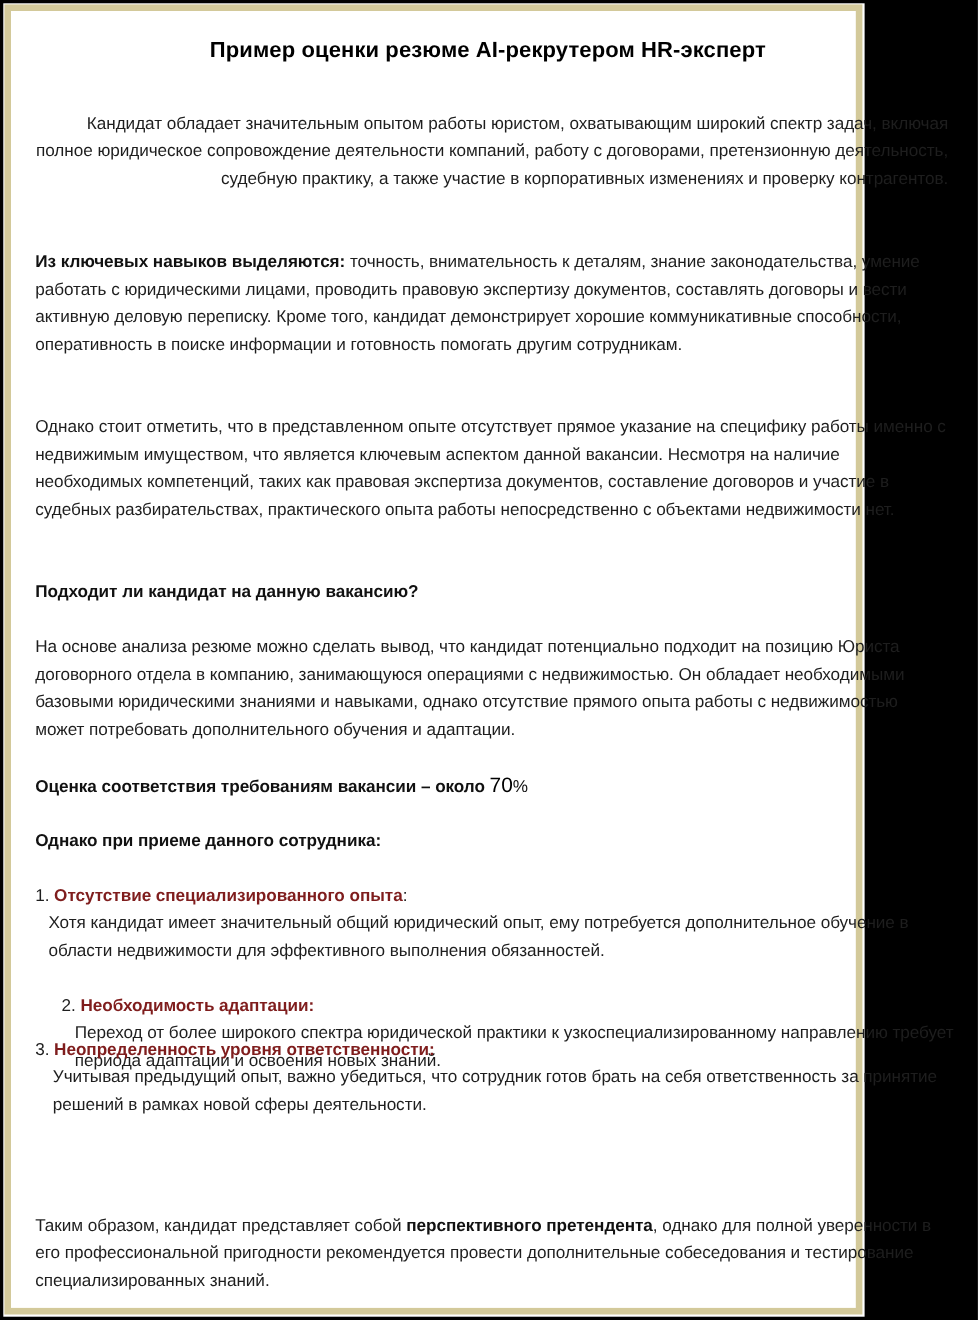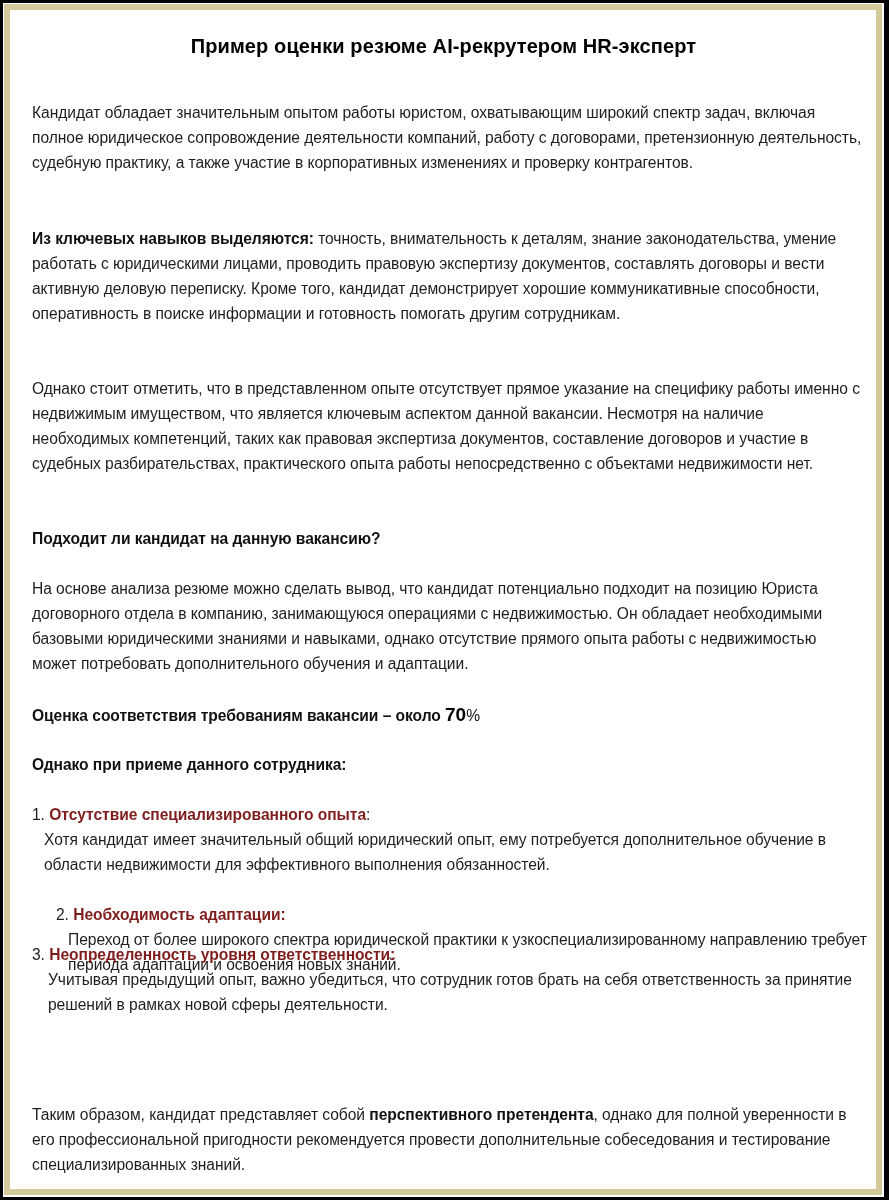--- a/index.html
+++ b/index.html
@@ -5,21 +5,21 @@
   html, body { margin: 0; padding: 0; }
   body {
     width: 889px; height: 1200px; overflow: hidden;
     background: #000000;
     position: relative;
     font-family: "Liberation Sans", "DejaVu Sans", sans-serif;
     color: #1a1a1a;
   }
   .sheet {
     position: absolute;
-    left: 3px; top: 3px; width: 881px; height: 1194px;
+    left: 3px; top: 3px; width: 783px; height: 1194px;
     background: #ffffff;
   }
   .gold-frame {
     position: absolute;
     left: 1px; top: 1px; right: 2px; bottom: 2px;
     border: 6px solid #d3c99a;
     box-sizing: border-box;
     background: #ffffff;
   }
   .content {
@@ -32,36 +32,36 @@
     font-size: 20px; font-weight: 700; color: #000000;
     letter-spacing: 0.1px;
     margin: 0;
   }
   p, .line-block {
     margin: 0; font-size: 15.6px; line-height: 25px; color: #1e1e1e;
     letter-spacing: -0.05px;
   }
   .abs { position: absolute; left: 0; width: 830px; }
   b, .bold { font-weight: 700; color: #111111; }
-  .score-num { font-weight: 700; font-size: 19px; color: #000; }
+  .score-num { font-weight: 400; font-size: 19px; color: #000; }
   .risk-item .num { font-weight: 400; }
   .risk-item .risk-title { font-weight: 700; color: #7f1d1d; }
   .risk-item .risk-body { padding-left: 12px; display: block; }
 </style>
 </head>
 <body>
 
 <div class="sheet">
   <div class="gold-frame"></div>
 
   <div class="content">
 
     <h1 class="title">Пример оценки резюме AI-рекрутером HR-эксперт</h1>
 
-    <p class="abs" style="top:97px;">Кандидат обладает значительным опытом работы юристом, охватывающим широкий спектр задач, включая полное юридическое сопровождение деятельности компаний, работу с договорами, претензионную деятельность, судебную практику, а также участие в корпоративных изменениях и проверку контрагентов.</p>
+    <p class="abs" style="top:97px;text-align:right;">Кандидат обладает значительным опытом работы юристом, охватывающим широкий спектр задач, включая полное юридическое сопровождение деятельности компаний, работу с договорами, претензионную деятельность, судебную практику, а также участие в корпоративных изменениях и проверку контрагентов.</p>
 
     <p class="abs" style="top:223px;"><b>Из ключевых навыков выделяются:</b><span> точность, внимательность к деталям, знание законодательства, умение работать с юридическими лицами, проводить правовую экспертизу документов, составлять договоры и вести активную деловую переписку. Кроме того, кандидат демонстрирует хорошие коммуникативные способности, оперативность в поиске информации и готовность помогать другим сотрудникам.</span></p>
 
     <p class="abs" style="top:373px;">Однако стоит отметить, что в представленном опыте отсутствует прямое указание на специфику работы именно с недвижимым имуществом, что является ключевым аспектом данной вакансии. Несмотря на наличие необходимых компетенций, таких как правовая экспертиза документов, составление договоров и участие в судебных разбирательствах, практического опыта работы непосредственно с объектами недвижимости нет.</p>
 
     <p class="abs bold" style="top:523px;">Подходит ли кандидат на данную вакансию?</p>
 
     <p class="abs" style="top:573px;">На основе анализа резюме можно сделать вывод, что кандидат потенциально подходит на позицию Юриста договорного отдела в компанию, занимающуюся операциями с недвижимостью. Он обладает необходимыми базовыми юридическими знаниями и навыками, однако отсутствие прямого опыта работы с недвижимостью может потребовать дополнительного обучения и адаптации.</p>
 
     <p class="abs bold" style="top:699px;"><span>Оценка соответствия требованиям вакансии – около </span><span class="score-num">70</span><span style="font-weight:400">%</span></p>

